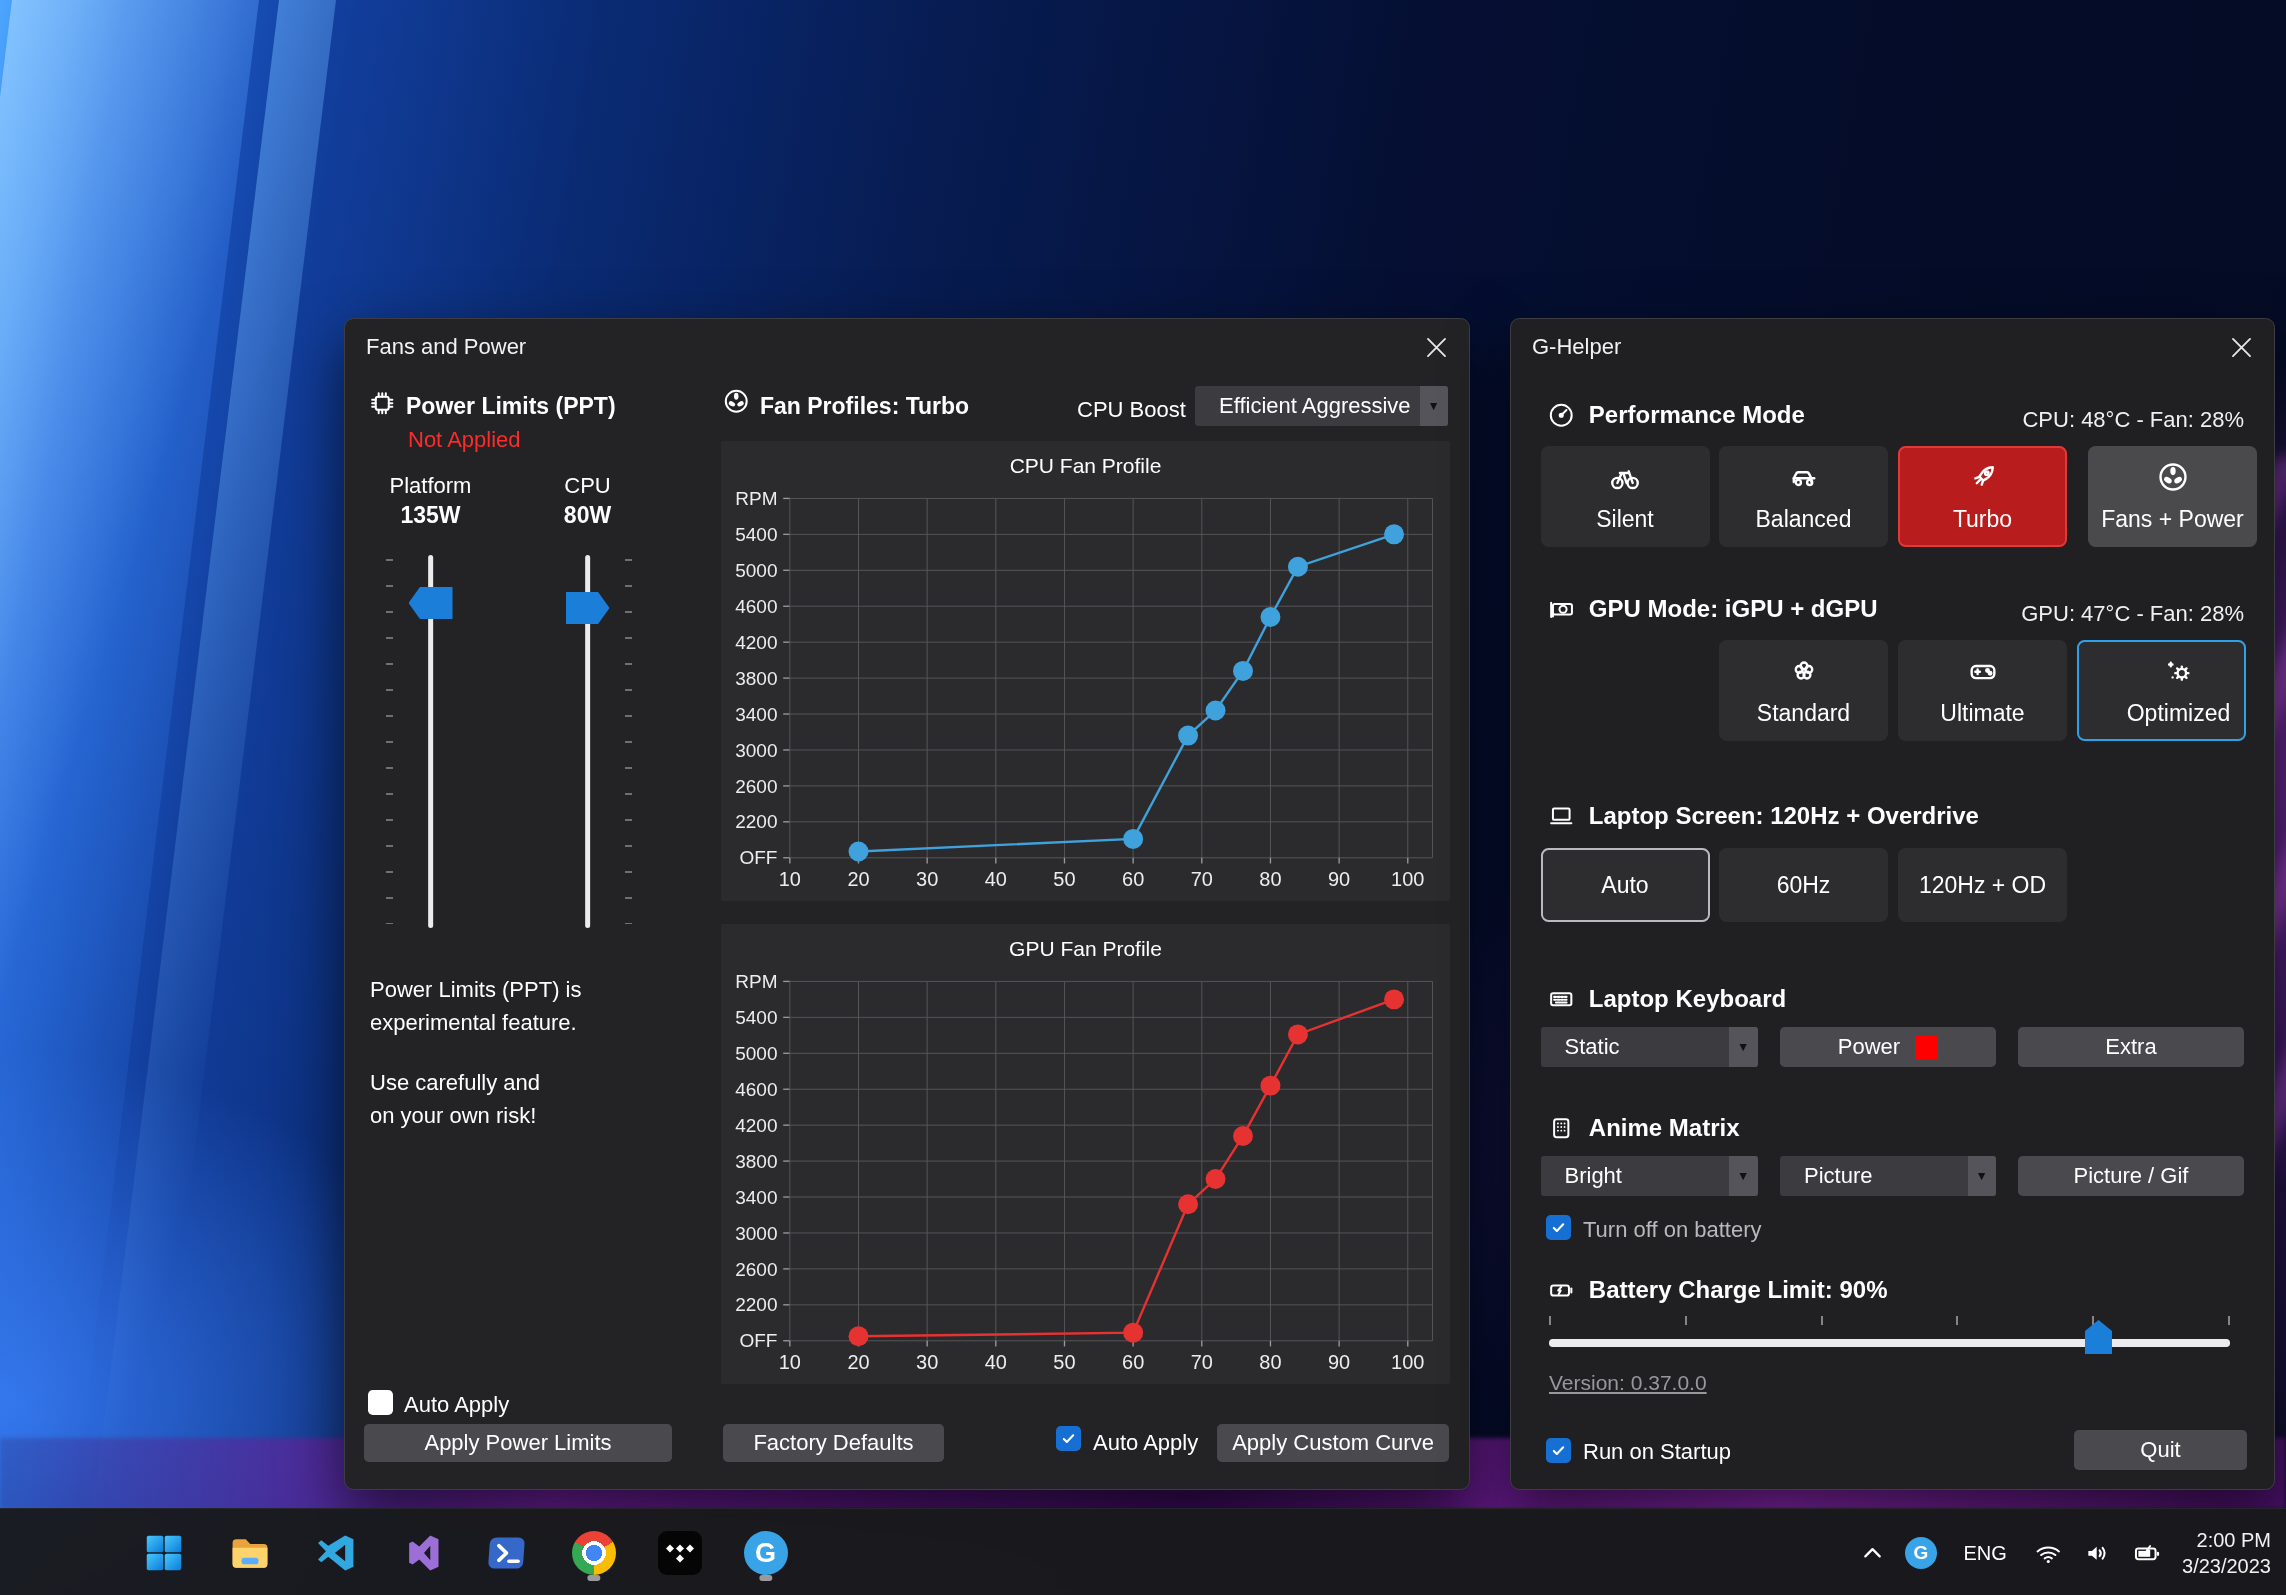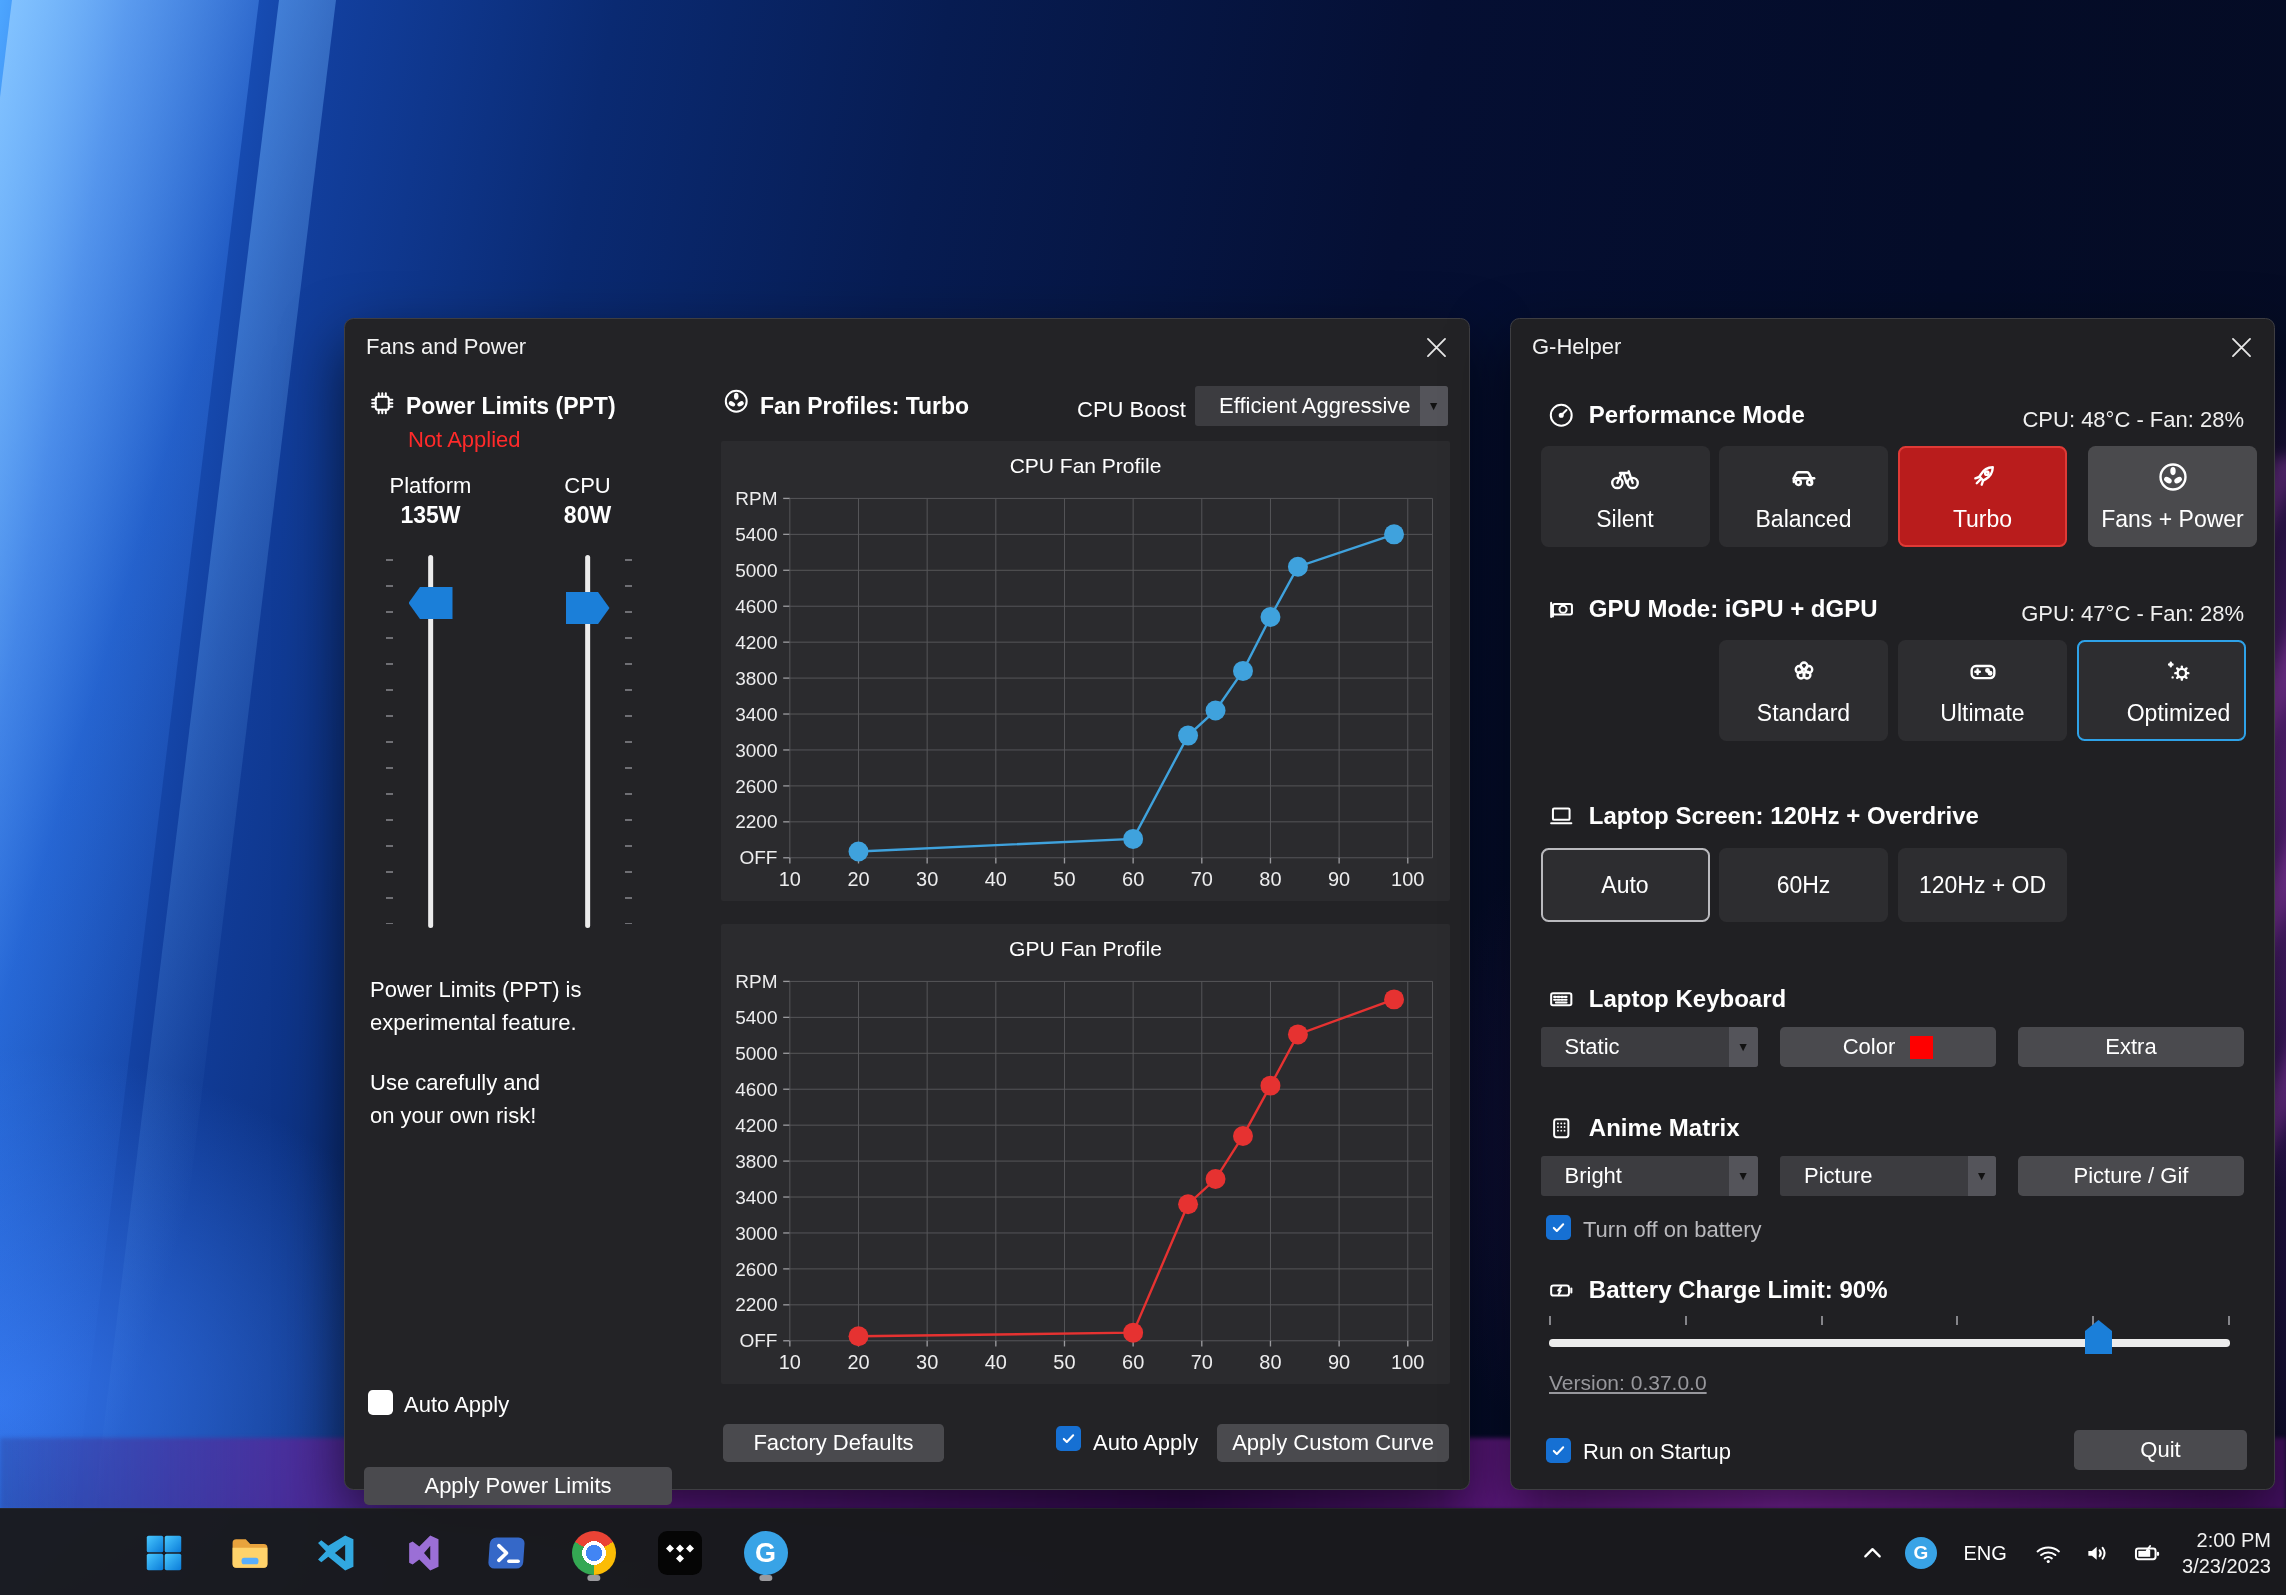--- a/index.html
+++ b/index.html
@@ -150,21 +150,21 @@
 
     <div class="abs t23" style="left:25px;top:658px">Power Limits (PPT) is</div>
     <div class="abs t23" style="left:25px;top:691px">experimental feature.</div>
     <div class="abs t23" style="left:25px;top:751px">Use carefully and</div>
     <div class="abs t23" style="left:25px;top:784px">on your own risk!</div>
 
     <span class="abs cb" style="left:23px;top:1071px">
       
     </span>
     <div class="abs t23" style="left:59px;top:1073px">Auto Apply</div>
-    <div class="abs btn" style="left:19px;top:1148px;width:308px;height:38px">Apply Power Limits</div>
+    <div class="abs btn" style="left:19px;top:1105px;width:308px;height:38px">Apply Power Limits</div>
 
     <span class="abs icon-s" style="left:377px;top:68px">
       <svg class="ln" viewBox="0 0 24 24">
           <circle cx="12" cy="12" r="8.8"></circle>
           <g fill="#fff" stroke="none">
             <ellipse cx="12" cy="7.8" rx="1.9" ry="2.9"></ellipse>
             <ellipse cx="8.4" cy="14.2" rx="1.9" ry="2.9" transform="rotate(120 8.4 14.2)"></ellipse>
             <ellipse cx="15.6" cy="14.2" rx="1.9" ry="2.9" transform="rotate(240 15.6 14.2)"></ellipse>
           </g>
         </svg>
@@ -479,21 +479,21 @@
             <path d="M6 10h1.5M9 10h1.5M12 10h1.5M15 10h1.5M6 12.4h1.5M9 12.4h1.5M12 12.4h1.5M15 12.4h1.5M7.5 14.8h9"></path>
           </svg>
       </span>
       <span>Laptop Keyboard</span>
     </div>
     <div class="abs dd" style="left:29.5px;top:708px;width:217px">
       <span class="dd-val">Static</span>
       <span class="dd-arrow">▼</span>
     </div>
     <div class="abs btn" style="left:269px;top:708px;width:216px;height:40px">
-      <span>Color</span>
+      <span>Power</span>
       <span class="swatch" style="background: rgb(255, 0, 0);"></span>
     </div>
     <div class="abs btn" style="left:507px;top:708px;width:226px;height:40px">Extra</div>
 
     <div class="sect-head" style="left:36px;top:795px">
       <span class="icon-s">
         <svg class="ln" viewBox="0 0 24 24">
             <rect x="6" y="4.5" width="12" height="15" rx="2"></rect>
             <g fill="#fff" stroke="none">
               <circle cx="9.2" cy="8" r=".8"></circle>

